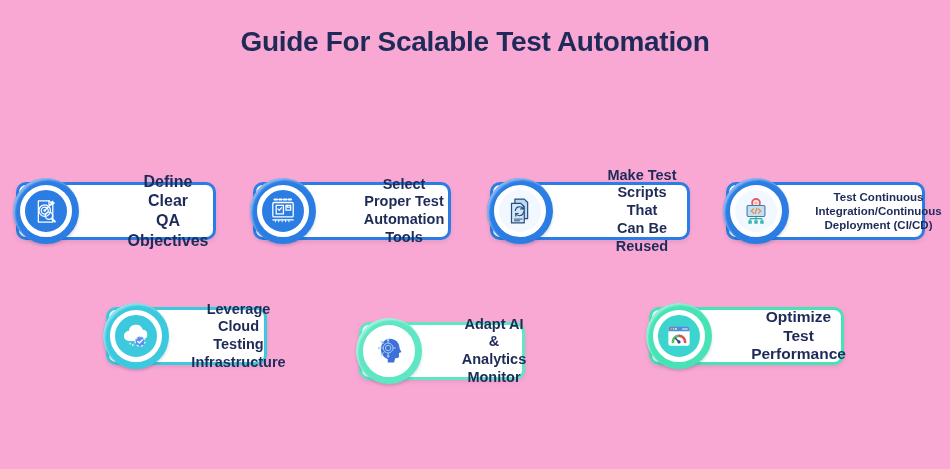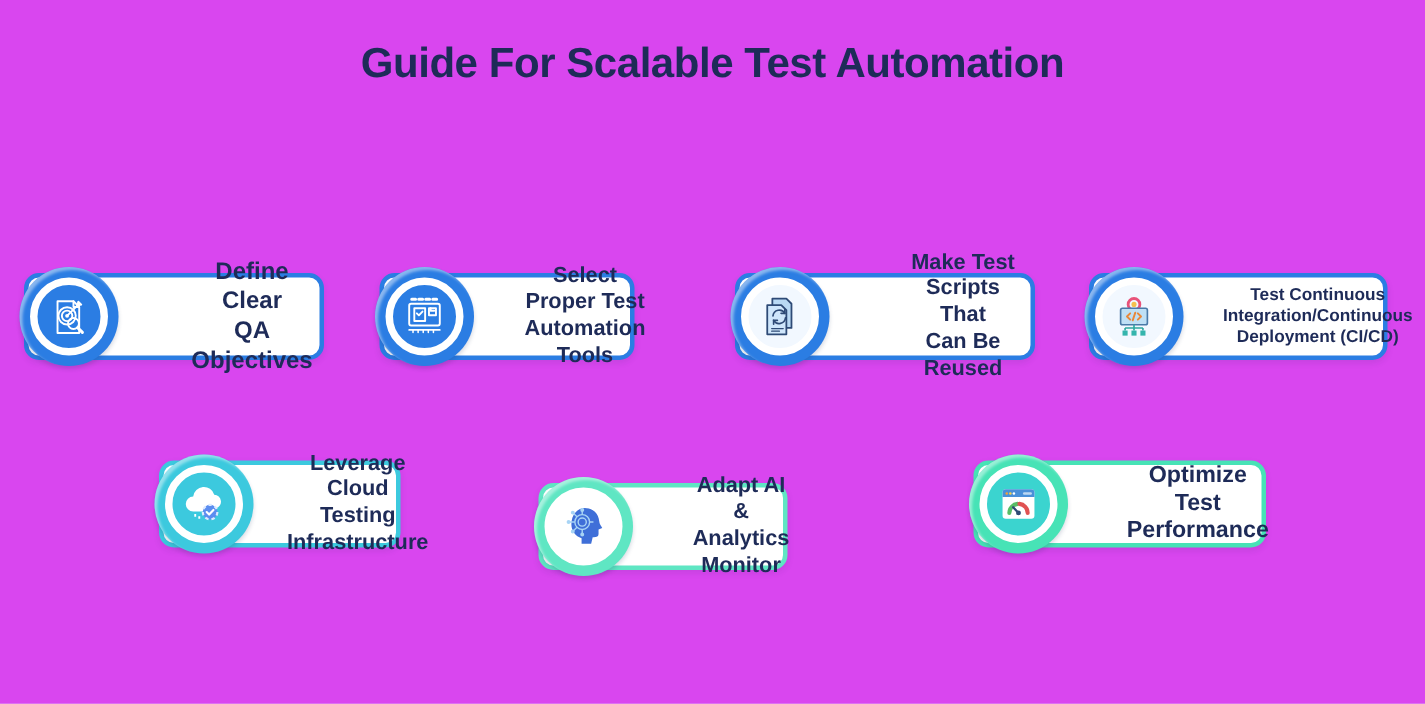--- a/index.html
+++ b/index.html
@@ -3,21 +3,21 @@
 <meta charset="utf-8">
 <style>
   html,body{margin:0;padding:0;}
   body{
     font-family:"Liberation Sans","DejaVu Sans",sans-serif;
     background:#e9f8fc;
   }
   .canvas{
     position:relative;
     width:950px;height:469px;
-    background:#d946ef;
+    background:#f9a8d4;
     overflow:hidden;
   }
   .title{
     position:absolute;
     top:26px;left:0;width:100%;
     text-align:center;
     font-size:28px;
     font-weight:800;
     letter-spacing:-0.3px;
     color:#1e2b58;
@@ -89,21 +89,21 @@
             <circle cx="23.5" cy="25.5" r="4.3"></circle>
             <path d="M26.8 28.8 L30.5 32.5" stroke-width="2.4"></path>
           </g>
         </svg>
       </div>
     </div>
     <div class="card-label">Define Clear
 QA Objectives</div>
   </div>
 
-  <div class="card c2" style="left: 253px; top: 182px; width: 170px; --accent: #2b7de3; --badge-fill: #2b7de3;">
+  <div class="card c2" style="left: 253px; top: 182px; width: 198px; --accent: #2b7de3; --badge-fill: #2b7de3;">
     <div class="badge">
       <div class="badge-inner">
         <svg viewBox="0 0 40 40" width="34" height="34">
           <g fill="none" stroke="#ffffff" stroke-width="1.5" stroke-linecap="round" stroke-linejoin="round">
             <path d="M10 6.5 h3 M15.5 6.5 h3 M21 6.5 h3 M26.5 6.5 h3" stroke-width="2.4"></path>
             <rect x="8" y="10" width="24" height="17" rx="1.5"></rect>
             <rect x="12" y="13.5" width="8.5" height="10"></rect>
             <path d="M14 17.5 l1.6 1.6 2.8 -3"></path>
             <rect x="23.5" y="13.5" width="5.5" height="5.5"></rect>
             <path d="M24.8 13.5 v2 h2.8"></path>

